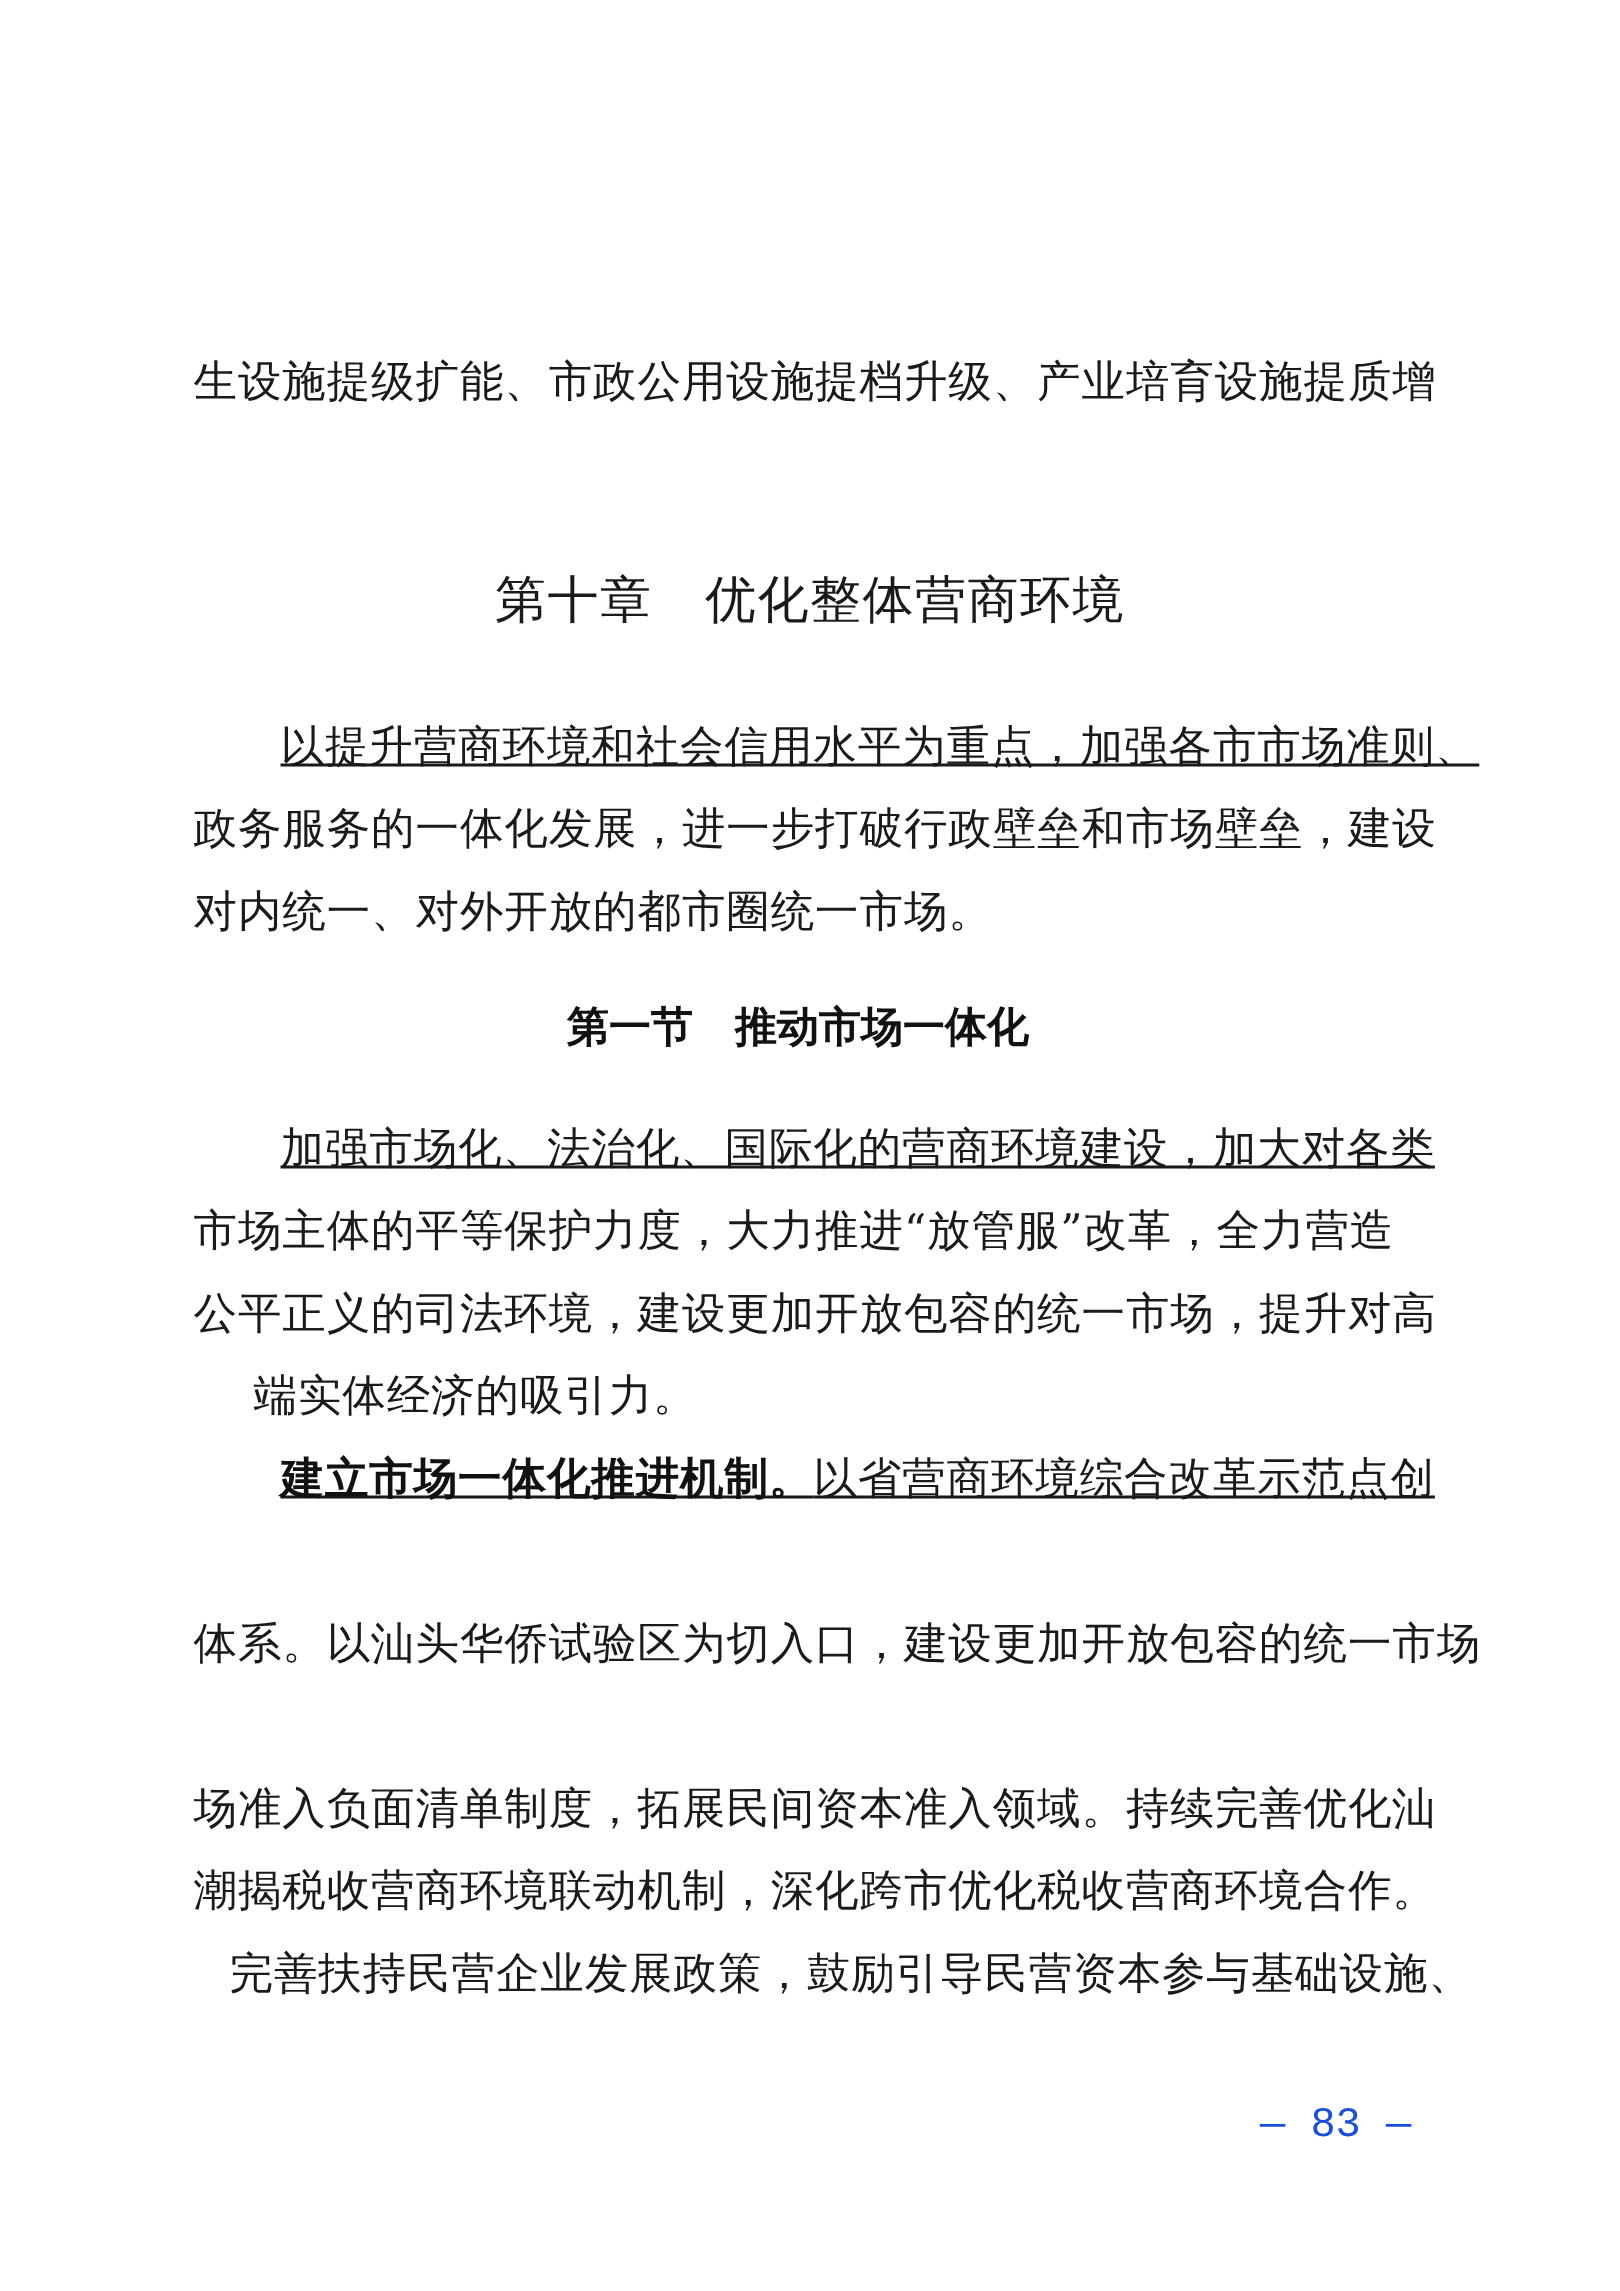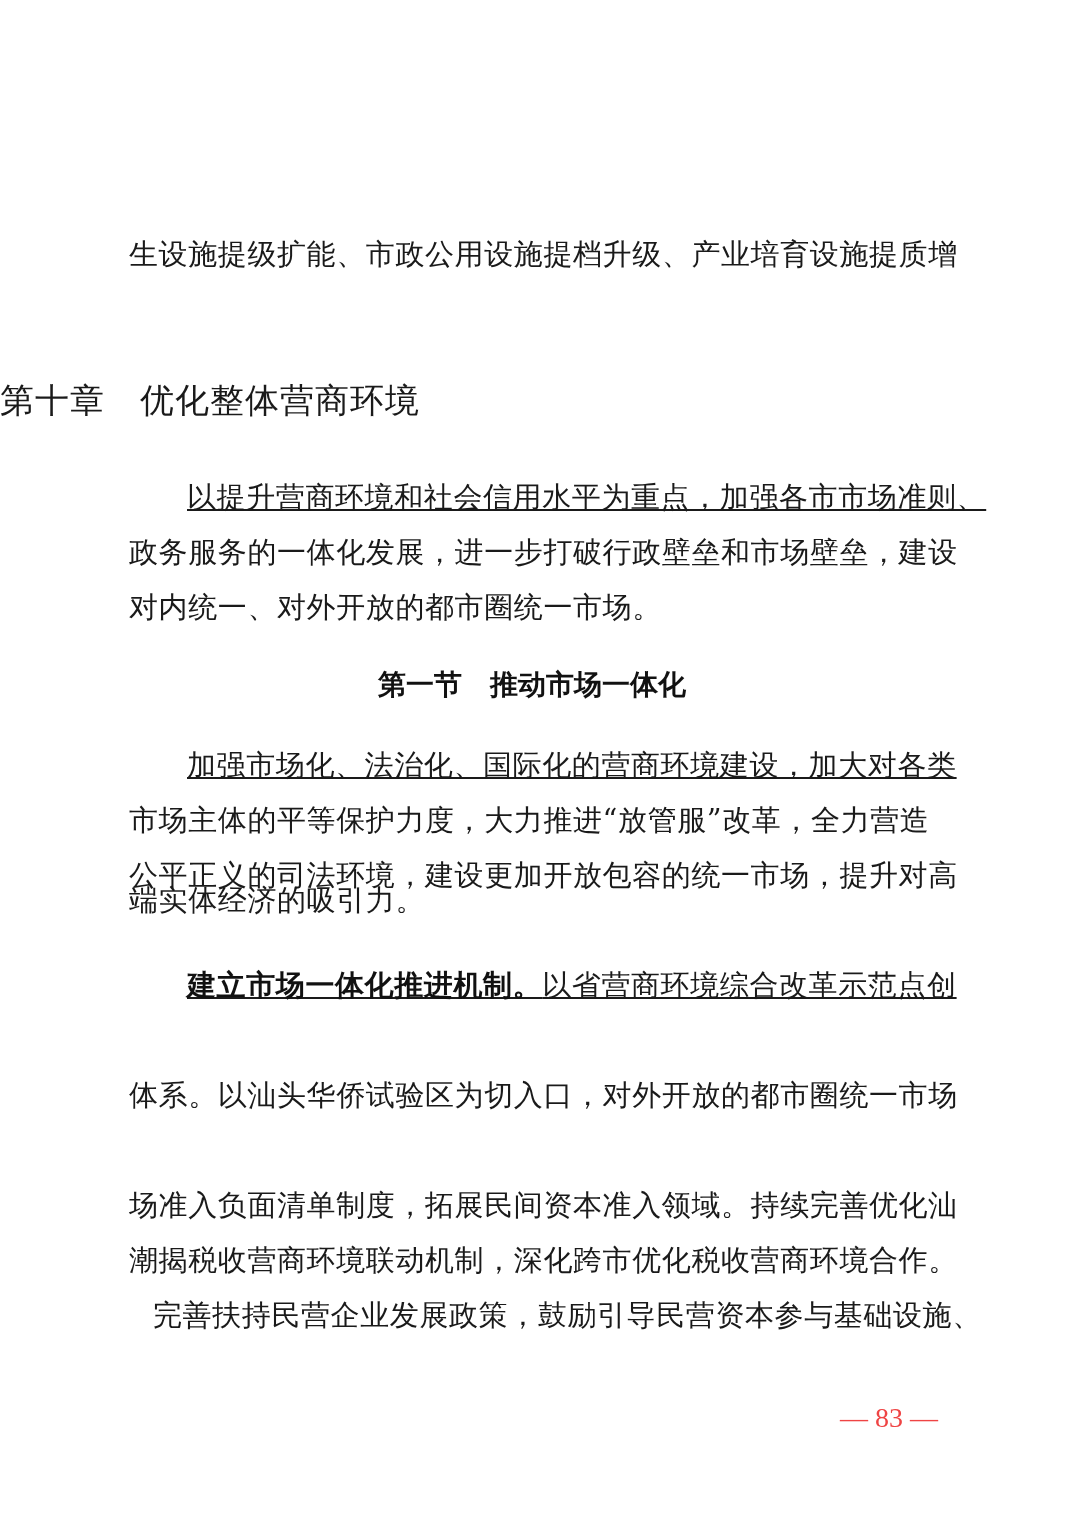--- a/index.html
+++ b/index.html
@@ -30,21 +30,21 @@
       line-height: 34px;
       white-space: nowrap;
       letter-spacing: 0.6px;
       color: #1a1a1a;
     }
     .indent { left: 187px; width: 772px; text-decoration: underline; }
     .chapter-title {
       position: absolute;
       left: 0;
       width: 1080px;
-      text-align: left;
+      text-align: center;
       font-size: 34px;
       line-height: 40px;
       top: 380px;
       white-space: pre;
       letter-spacing: 1px;
       color: #1a1a1a;
     }
     .section-title {
       position: absolute;
       left: 0;
@@ -63,47 +63,47 @@
       font-family: "DejaVu Sans", "Liberation Sans", sans-serif;
       color: #111111;
     }
     .page-number {
       position: absolute;
       left: 840px;
       top: 1402px;
       font-size: 28px;
       line-height: 32px;
       white-space: pre;
-      font-family: Liberation Serif, serif;
-      color: #ef4444;
+      font-family: Liberation Mono, monospace;
+      color: #1d4ed8;
     }
   </style>
 </head>
 <body>
 
 <div class="page">
 
   <div class="line" style="top:237px;">生设施提级扩能、市政公用设施提档升级、产业培育设施提质增</div>
 
   <div class="chapter-title">第十章　优化整体营商环境</div>
 
   <div class="line indent" style="top:480px;">以提升营商环境和社会信用水平为重点，加强各市市场准则、</div>
   <div class="line" style="top:535px;">政务服务的一体化发展，进一步打破行政壁垒和市场壁垒，建设</div>
   <div class="line" style="top:590px;">对内统一、对外开放的都市圈统一市场。</div>
 
   <div class="section-title">第一节　推动市场一体化</div>
 
   <div class="line indent" style="top:748px;">加强市场化、法治化、国际化的营商环境建设，加大对各类</div>
   <div class="line" style="top:803px;">市场主体的平等保护力度，大力推进“放管服”改革，全力营造</div>
   <div class="line" style="top:858px;">公平正义的司法环境，建设更加开放包容的统一市场，提升对高</div>
-  <div class="line" style="top:883px;">端实体经济的吸引力。</div>
+  <div class="line" style="top:913px;margin-left:40px;">端实体经济的吸引力。</div>
 
   <div class="line indent" style="top:968px;">
     <span class="bold-lead">建立市场一体化推进机制。</span><span>以省营商环境综合改革示范点创</span>
   </div>
-  <div class="line" style="top:1078px;">体系。以汕头华侨试验区为切入口，对外开放的都市圈统一市场</div>
+  <div class="line" style="top:1078px;">体系。以汕头华侨试验区为切入口，建设更加开放包容的统一市场</div>
   <div class="line" style="top:1188px;">场准入负面清单制度，拓展民间资本准入领域。持续完善优化汕</div>
   <div class="line" style="top:1243px;">潮揭税收营商环境联动机制，深化跨市优化税收营商环境合作。</div>
   <div class="line" style="top:1298px;margin-left:24px;">完善扶持民营企业发展政策，鼓励引导民营资本参与基础设施、</div>
 
   <div class="page-number">— 83 —</div>
 
 </div>
 
 </body></html>

